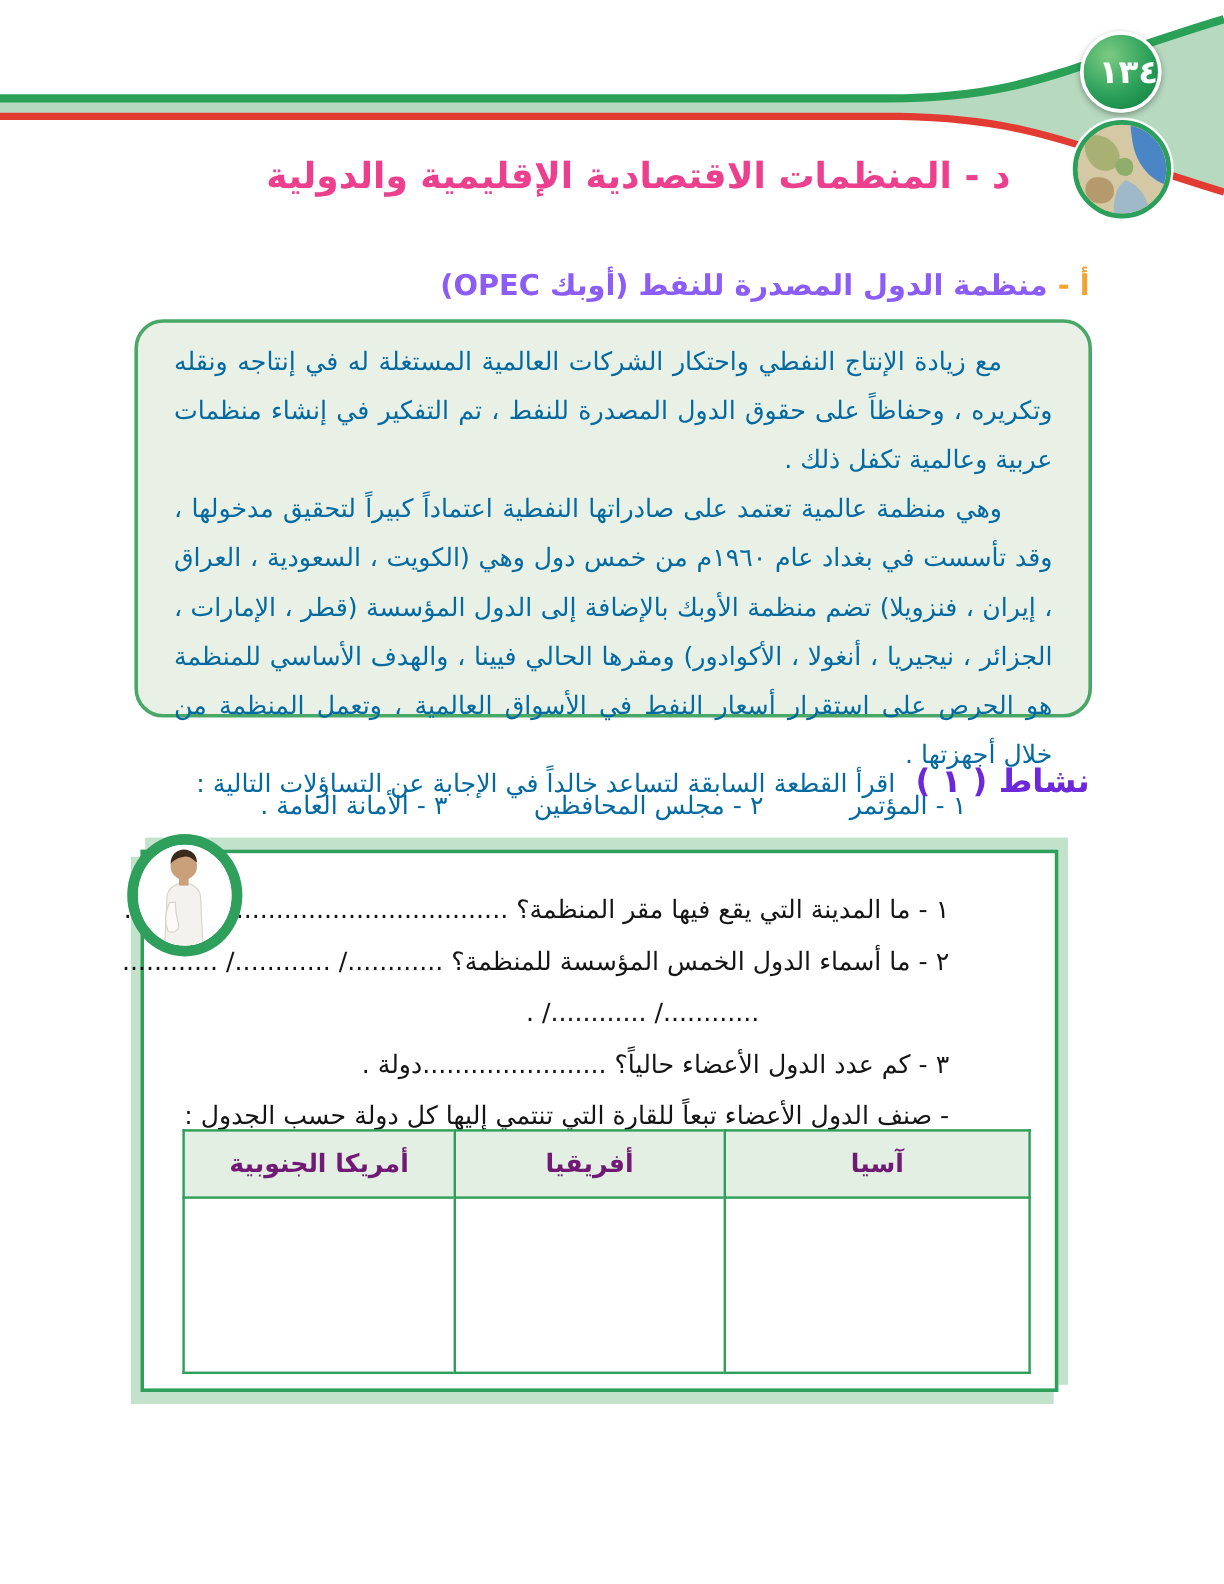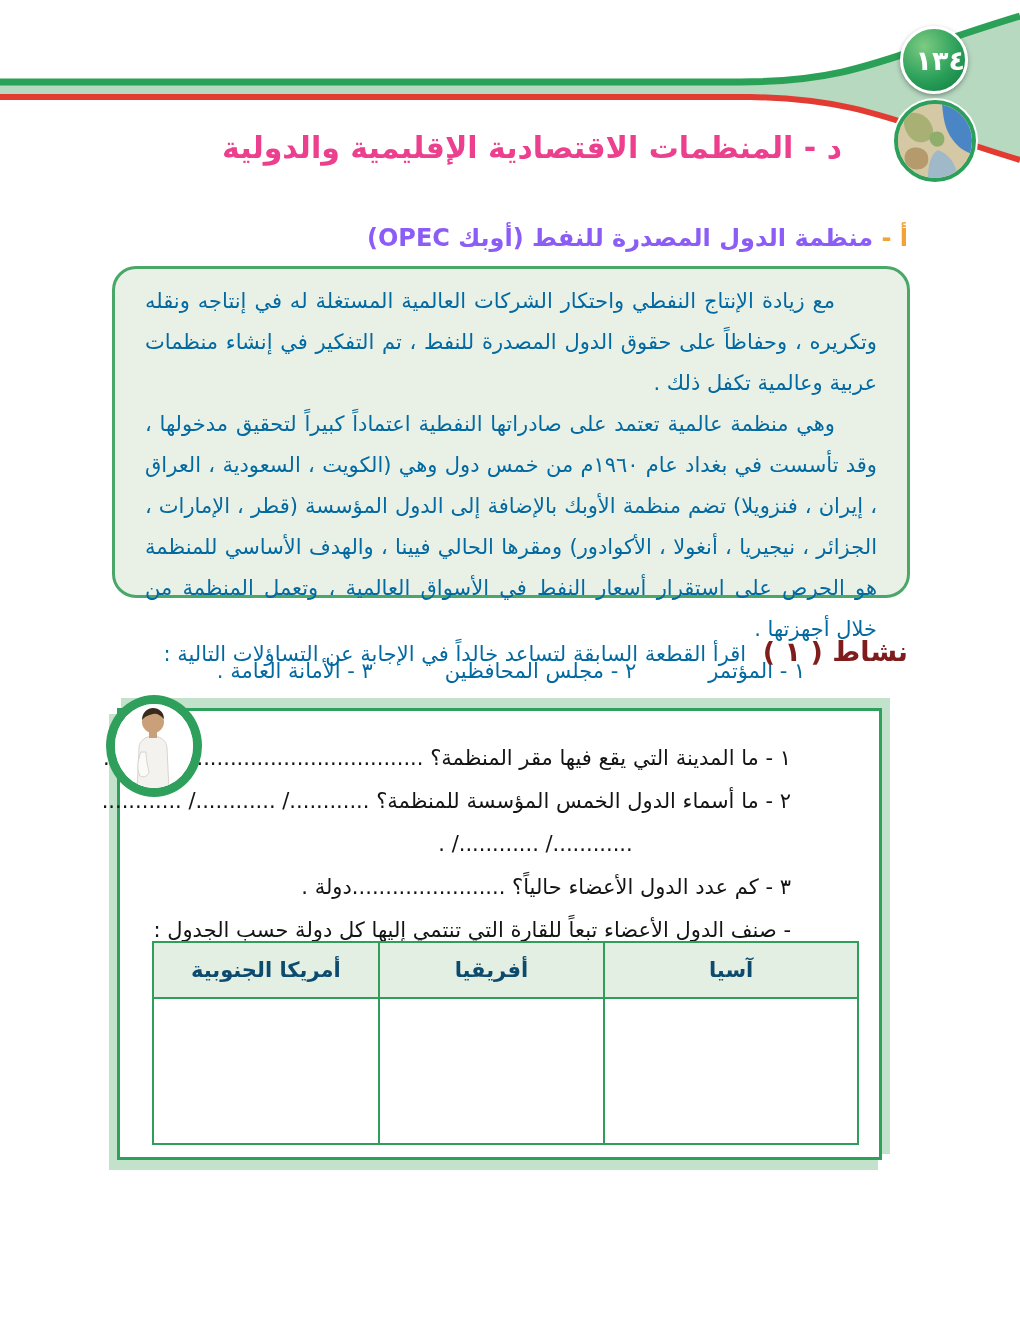--- a/index.html
+++ b/index.html
@@ -66,21 +66,21 @@
   .organs-row {
     display: flex; justify-content: center; gap: 72px;
     margin-top: 2px; font-size: 21px;
   }
 
   
   .activity-heading {
     position: absolute; top: 636px; right: 112px;
     font-size: 21px;
   }
-  .activity-label { color: #7f1d1d; font-size: 27px; font-weight: bold; margin-left: 10px; }
+  .activity-label { color: #6d28d9; font-size: 27px; font-weight: bold; margin-left: 10px; }
   .activity-intro { color: #0369a1; }
 
   
   .activity-box {
     position: absolute; top: 708px; right: 138px;
     width: 765px; height: 452px;
     background: #ffffff;
     border: 3px solid #2fa05c;
     box-shadow: -6px 8px 0 2px #c3e2cb, 6px -8px 0 2px #c3e2cb;
   }
@@ -103,21 +103,21 @@
     position: absolute; right: 20px; left: 32px; bottom: 12px;
     border-collapse: collapse;
     width: calc(100% - 52px);
   }
   .classify-table th, .classify-table td {
     border: 2px solid #2f9e5b;
   }
   .classify-table th {
     background: #e2efe2;
     height: 56px;
-    font-size: 21px; font-weight: bold; color: #0c4a6e;
+    font-size: 21px; font-weight: bold; color: #701a75;
   }
   .classify-table td { height: 146px; background: #ffffff; }
   .col-asia { width: 36%; }
   .col-africa { width: 32%; }
   .col-samerica { width: 32%; }
 </style>
 </head>
 <body>
 
 <div class="header-art">

